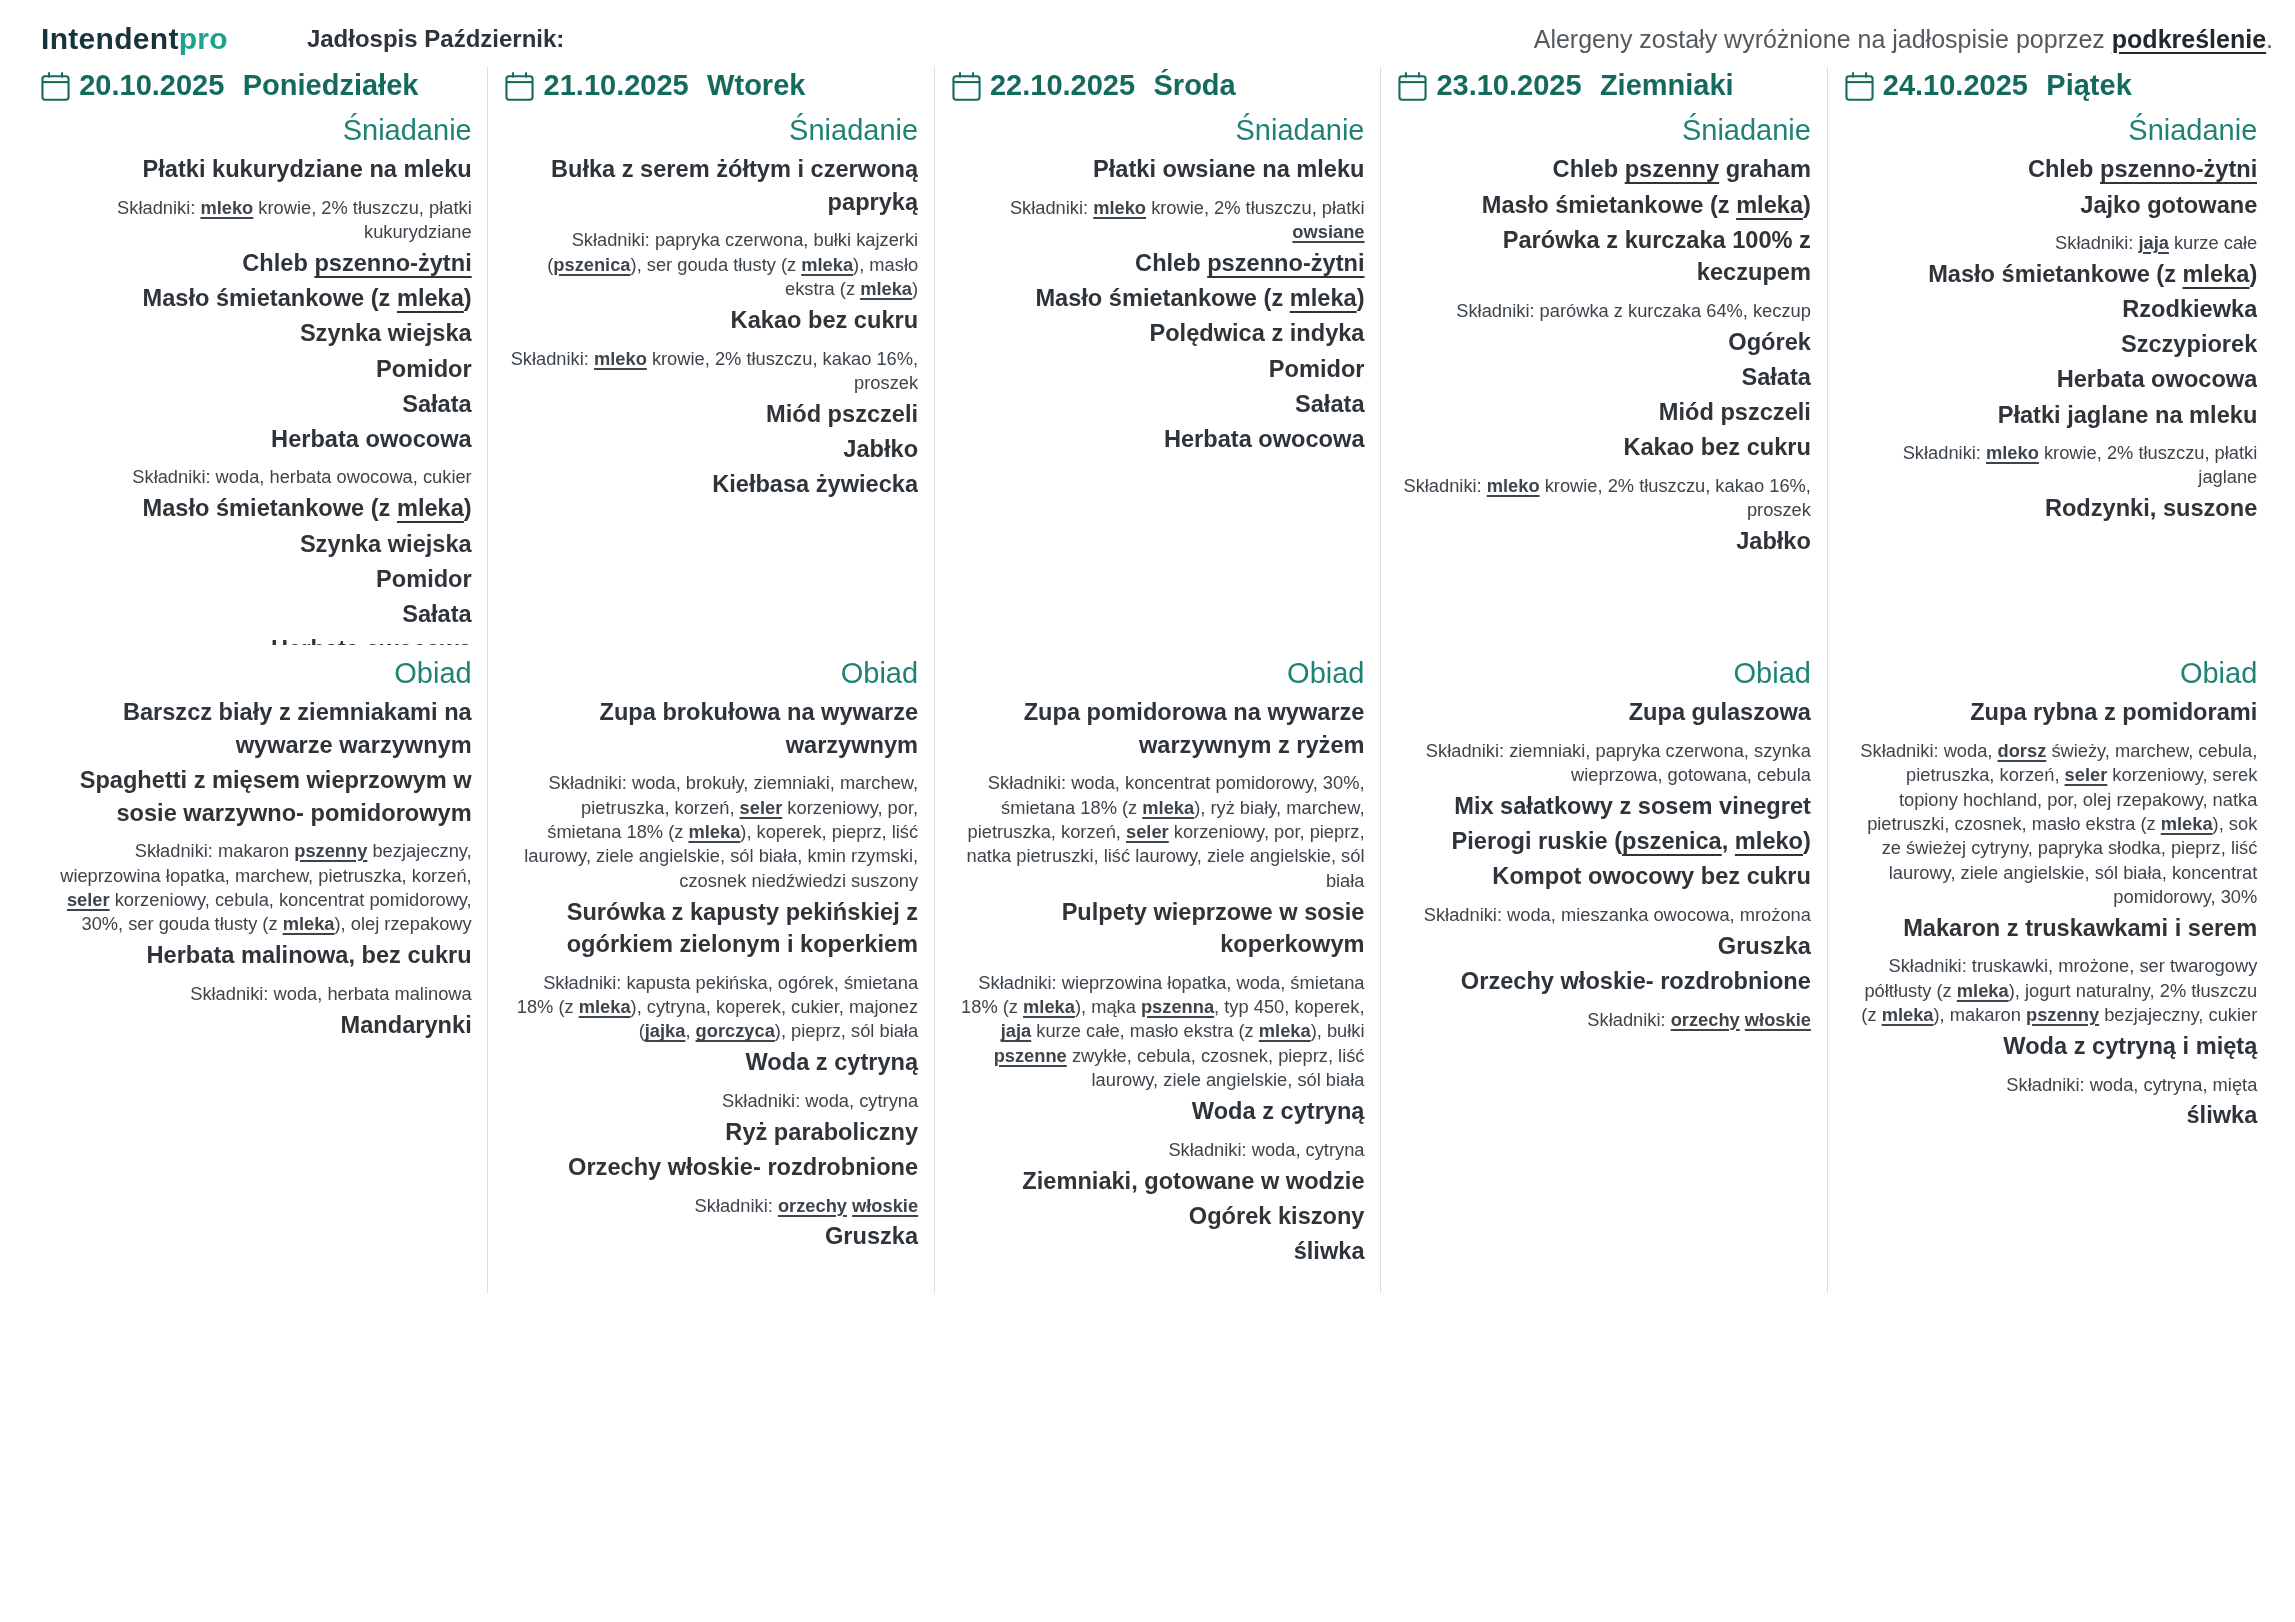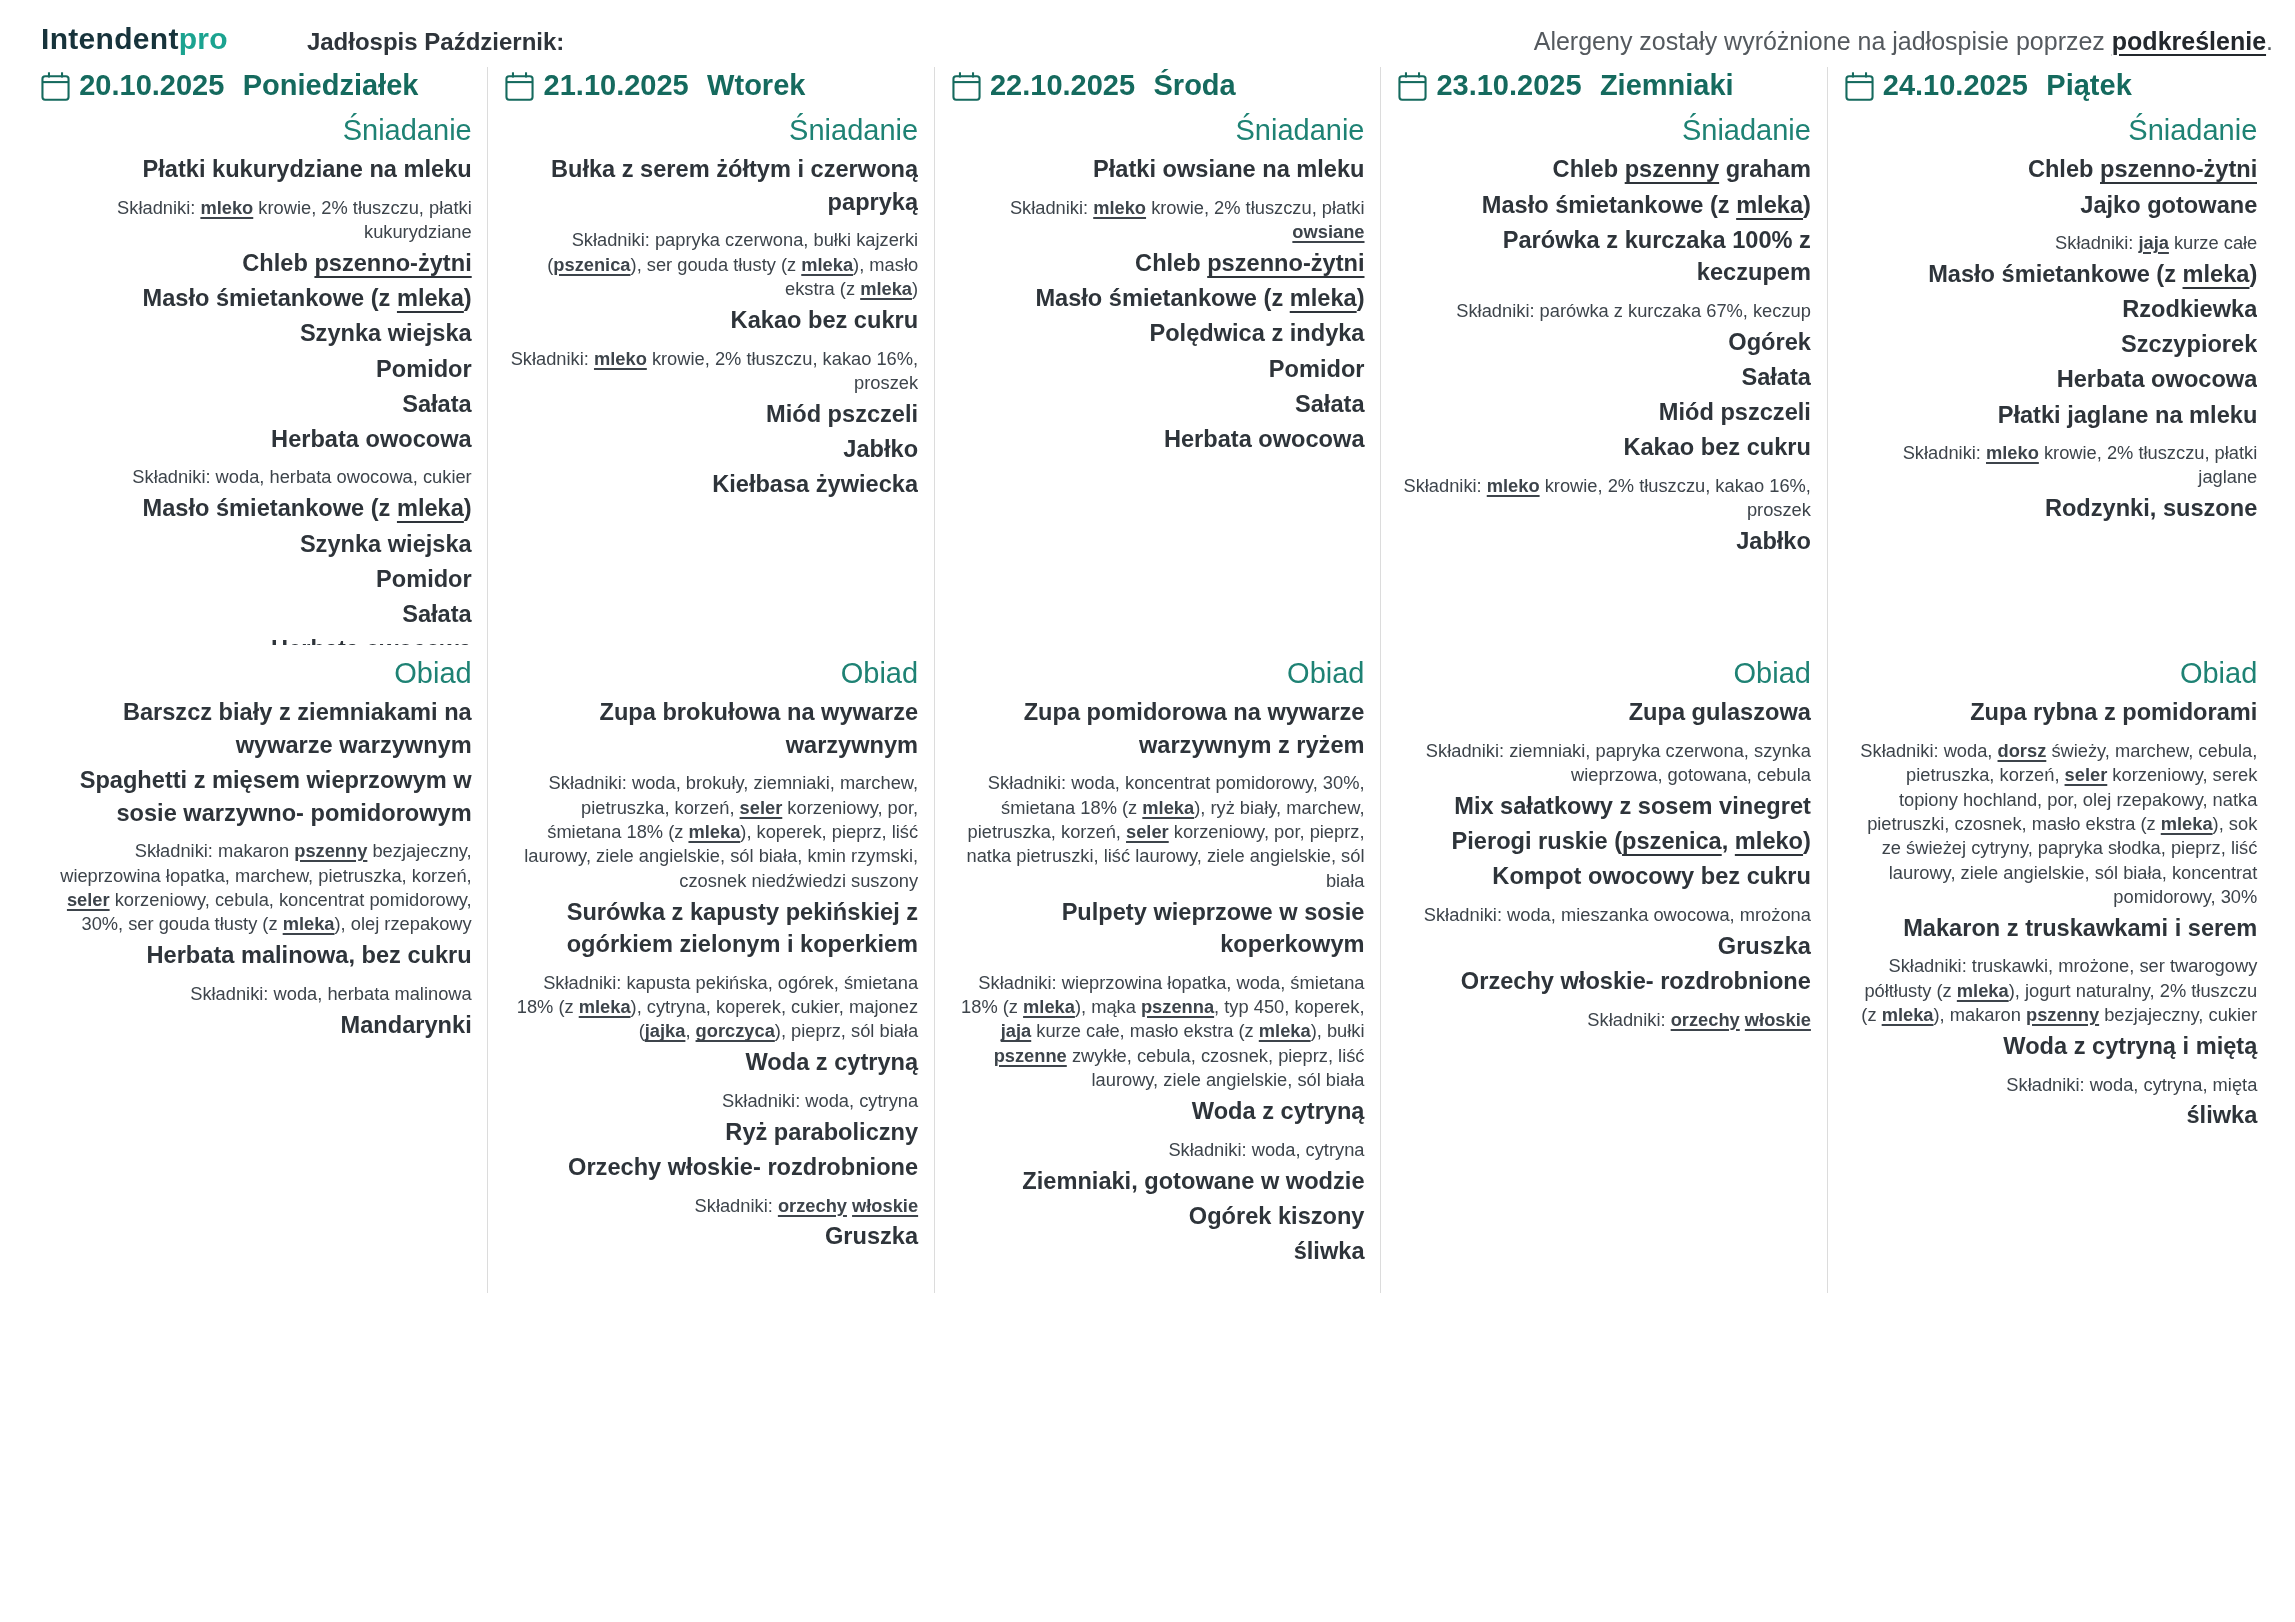--- a/index.html
+++ b/index.html
@@ -5,21 +5,21 @@
   html,body{margin:0;padding:0;background:#ffffff;}
   body{
     width:2295px;height:1622px;overflow:hidden;
     font-family:"Liberation Sans", sans-serif;
     color:#2e343a;
     -webkit-font-smoothing:antialiased;
   }
   .page{padding:22px 22px 0 41px;box-sizing:border-box;}
 
   
-  .top-bar{display:flex;align-items:flex-end;}
+  .top-bar{display:flex;align-items:center;}
   .logo{font-size:30px;font-weight:700;letter-spacing:0.3px;white-space:nowrap;}
   .logo .lg1{color:#17333b;}
   .logo .lg2{color:#1ba390;}
   .doc-title{font-size:24px;font-weight:700;color:#2e343a;margin-left:79px;white-space:nowrap;}
   .allergen-note{margin-left:auto;font-size:25px;font-weight:400;color:#54595e;white-space:nowrap;}
   .allergen-note u{font-weight:700;color:#23282d;text-underline-offset:3.9px;text-decoration-thickness:2px;}
 
   
   .grid{
     margin-top:10.5px;
@@ -197,21 +197,21 @@
               <line x1="32" y1="2" x2="32" y2="10"></line>
             </svg>
           <span class="day-date">23.10.2025</span>
           <span class="day-weekday">Ziemniaki</span>
         </div>
         <div class="meal-label">Śniadanie</div>
         <div class="meal-list">
             <div class="dish">Chleb <u>pszenny</u> graham</div>
             <div class="dish">Masło śmietankowe  (z <u>mleka</u>)</div>
             <div class="dish">Parówka z kurczaka 100% z keczupem</div>
-            <div class="ingredients">Składniki: parówka z kurczaka 67%, keczup</div>
+            <div class="ingredients">Składniki: parówka z kurczaka 64%, keczup</div>
             <div class="dish">Ogórek</div>
             <div class="dish">Sałata</div>
             <div class="dish">Miód pszczeli</div>
             <div class="dish">Kakao bez cukru</div>
             <div class="ingredients">Składniki: <u>mleko</u> krowie, 2% tłuszczu, kakao 16%, proszek</div>
             <div class="dish">Jabłko</div>
           </div>
       </div>
       <div class="meal-label">Obiad</div>
       <div class="meal-list">

